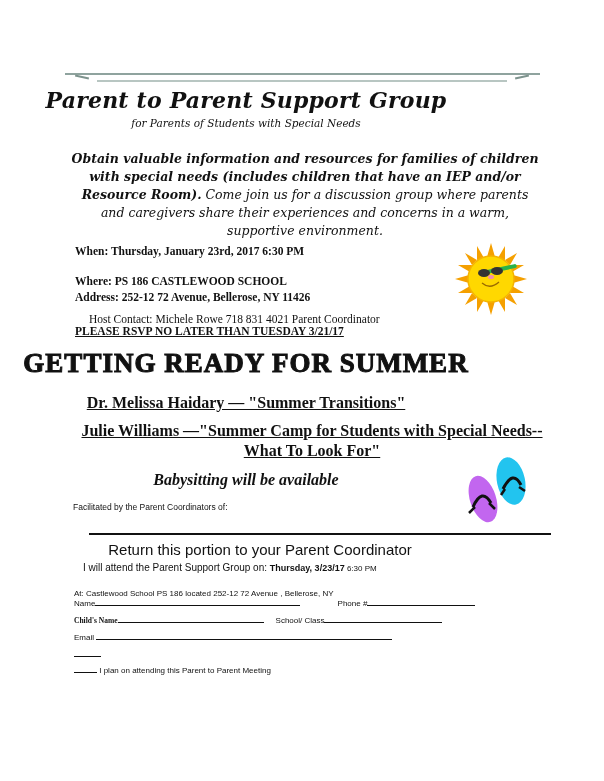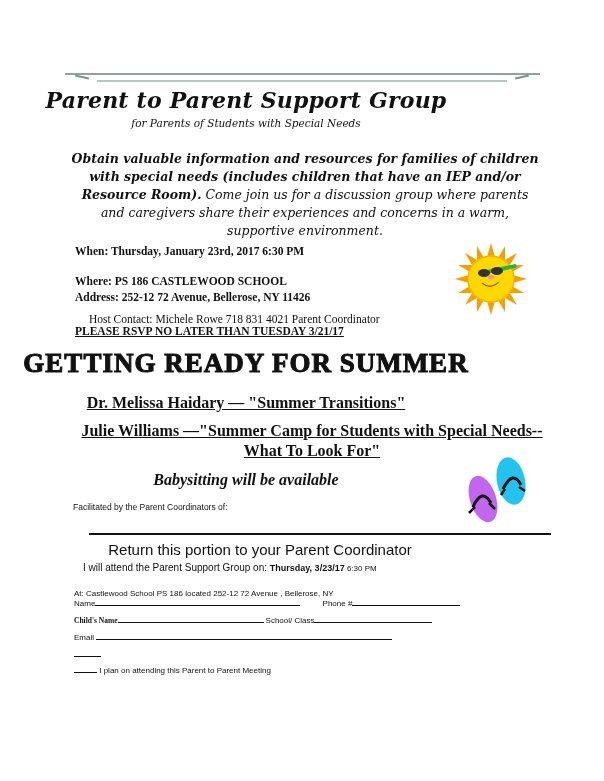--- a/index.html
+++ b/index.html
@@ -116,26 +116,26 @@
 <div class="abs sans return-title">Return this portion to your Parent Coordinator</div>
 
 <div class="abs sans form-line" style="top:562px;margin-left:9px;">
   <span style="font-size:10px">I will attend the Parent Support Group on: </span><b style="font-size:9px">Thursday, 3/23/17</b><span> 6:30 PM</span>
 </div>
 
 <div class="abs sans form-line" style="top:580px;margin-top:9px;">At: Castlewood School PS 186 located  252-12   72 Avenue , Bellerose,  NY</div>
 
 <div class="abs sans form-line" style="top:597px;width:470px;">
   <span>Name</span><span class="blank" style="width:205px"></span>
-  <span style="margin-left:20px">Phone #</span><span class="blank" style="width:108px"></span>
+  <span style="margin-left:35px">Phone #</span><span class="blank" style="width:108px"></span>
 </div>
 
 <div class="abs form-line" style="top:614px;width:470px;">
   <span class="serif" style="font-weight:bold;font-size:7.5px">Child's Name</span><span class="blank" style="width:146px"></span>
-  <span class="sans" style="margin-left:0">School/ Class</span><span class="blank" style="width:118px"></span>
+  <span class="sans" style="margin-left:10px">School/ Class</span><span class="blank" style="width:118px"></span>
 </div>
 
 <div class="abs sans form-line" style="top:631px;width:470px;">
   <span>Email</span>
   <span class="blank" style="width:296px"></span>
 </div>
 
 <div class="abs sans form-line" style="top:648px;width:500px;">
   <span class="blank" style="width:27px"></span>
 </div>

